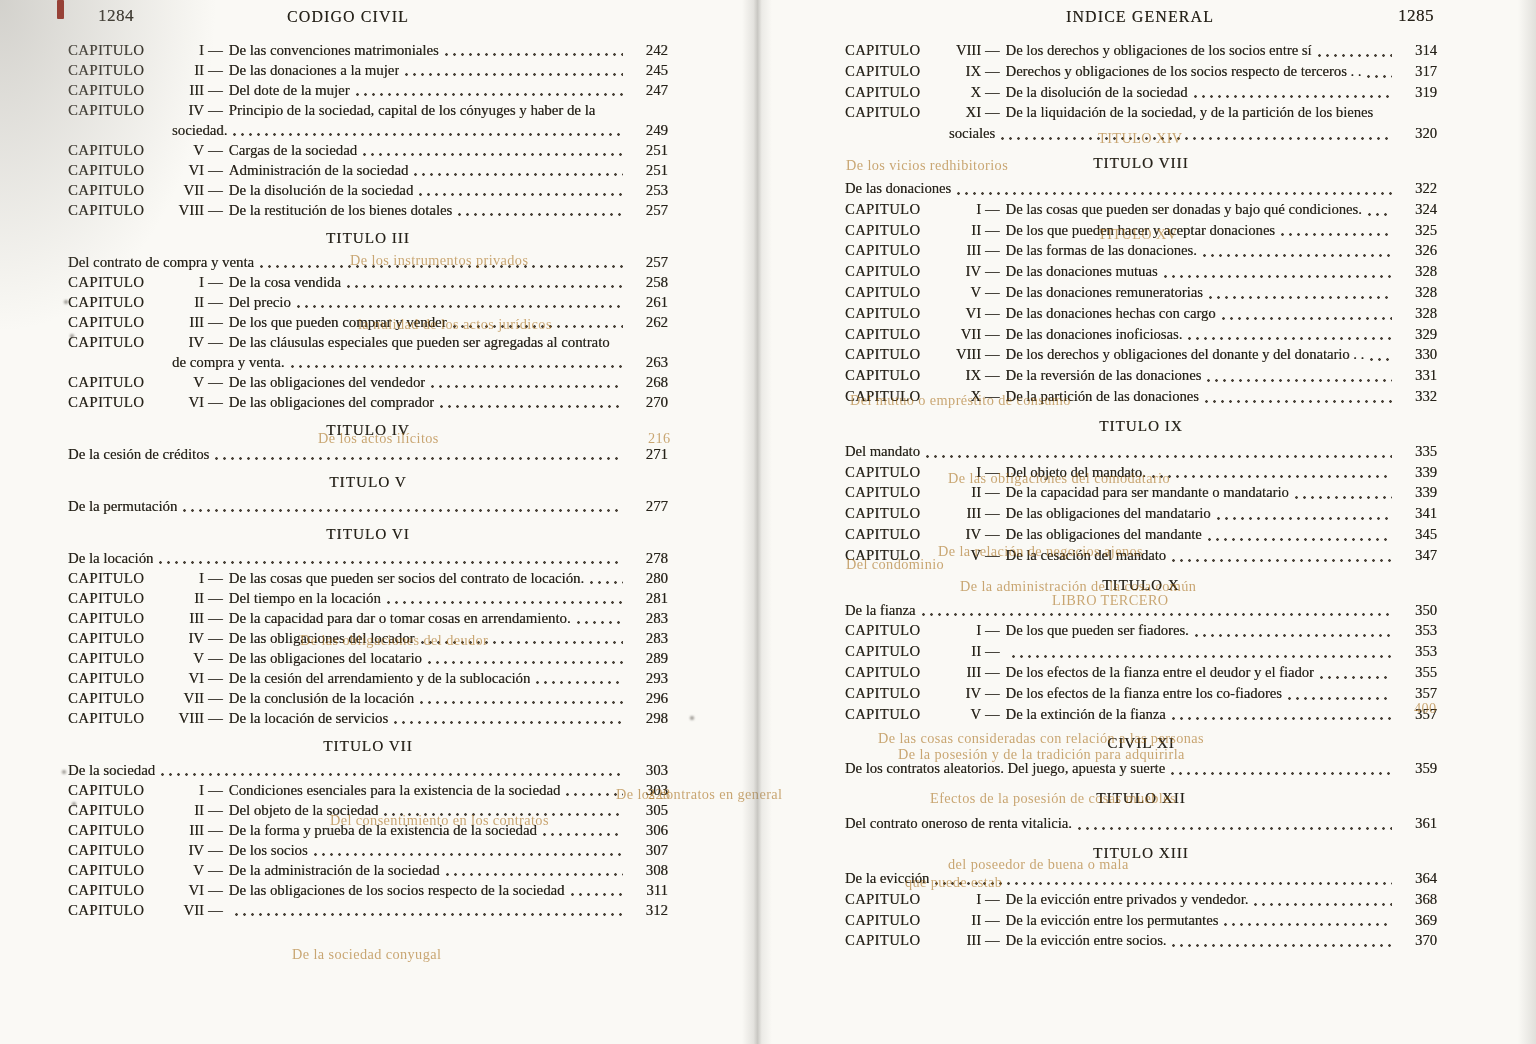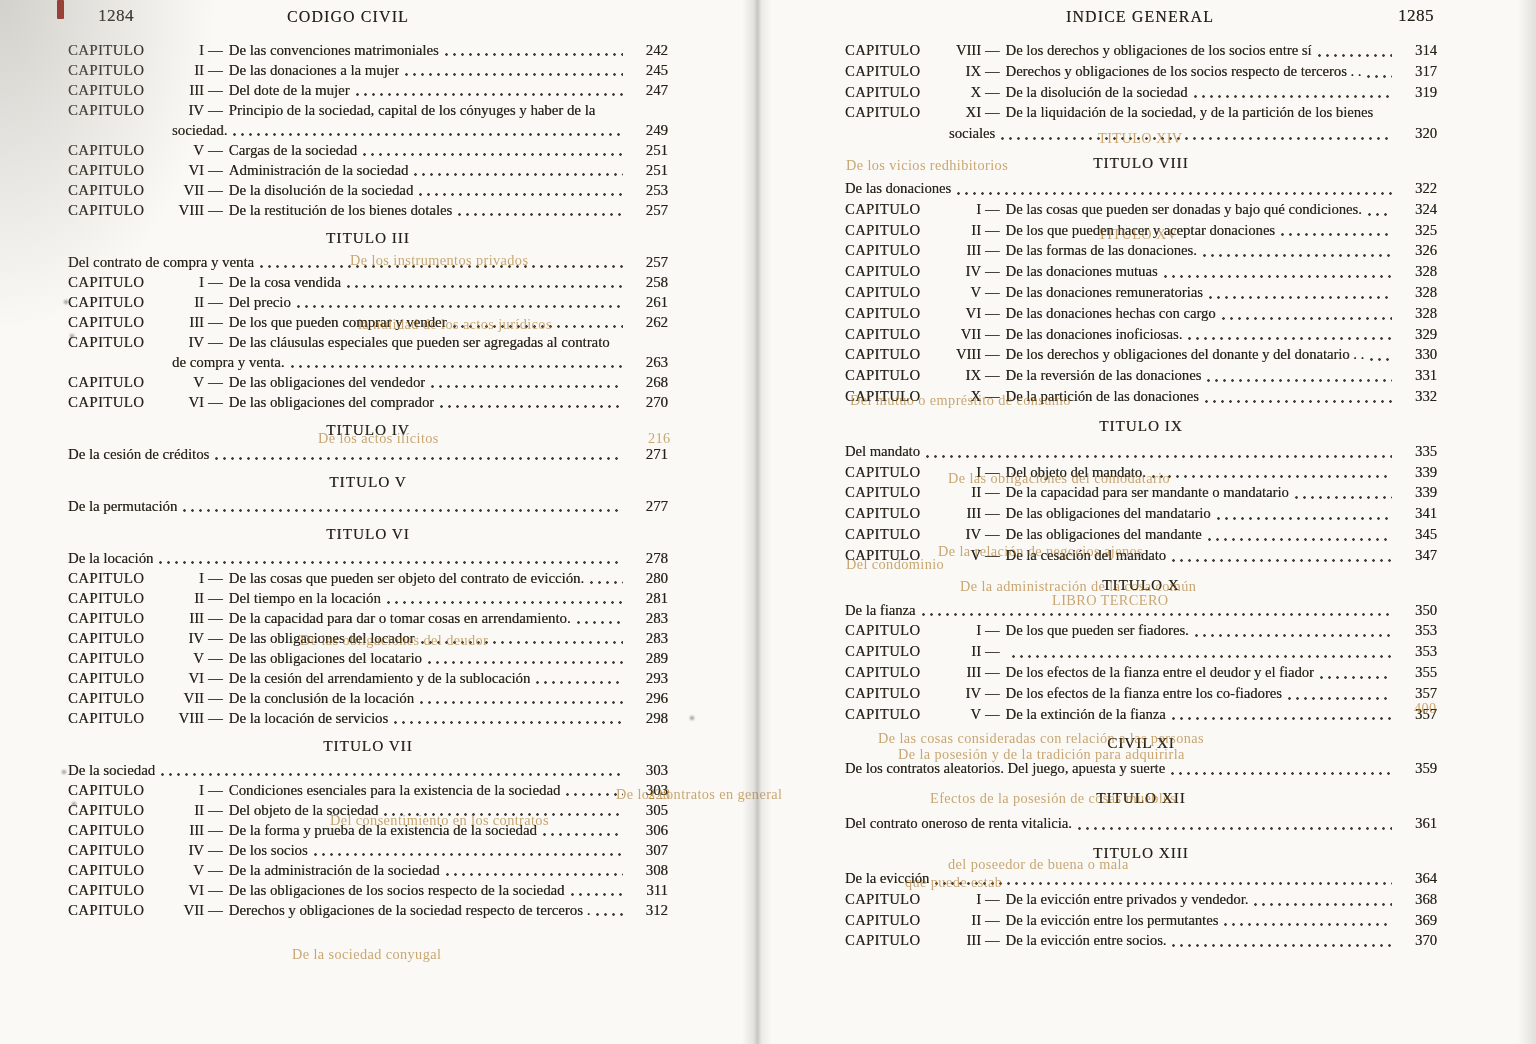--- a/index.html
+++ b/index.html
@@ -222,21 +222,21 @@
         <div class="titulo">TITULO VI</div>
         <div class="row intro">
           <span class="txt">De la locación</span>
           <span class="dots"></span>
           <span class="pg">278</span>
         </div>
         <div class="row">
           <span class="lbl">CAPITULO</span>
           <span class="rn">I</span>
           <span class="dash">—</span>
-          <span class="txt">De las cosas que pueden ser objeto del contrato de evicción.</span>
+          <span class="txt">De las cosas que pueden ser socios del contrato de locación.</span>
           <span class="dots"></span>
           <span class="pg">280</span>
         </div>
         <div class="row">
           <span class="lbl">CAPITULO</span>
           <span class="rn">II</span>
           <span class="dash">—</span>
           <span class="txt">Del tiempo en la locación</span>
           <span class="dots"></span>
           <span class="pg">281</span>
@@ -340,21 +340,20 @@
           <span class="rn">VI</span>
           <span class="dash">—</span>
           <span class="txt">De las obligaciones de los socios respecto de la sociedad</span>
           <span class="dots"></span>
           <span class="pg">311</span>
         </div>
         <div class="row">
           <span class="lbl">CAPITULO</span>
           <span class="rn">VII</span>
           <span class="dash">—</span>
-          <span class="txt">Derechos y obligaciones de la sociedad respecto de terceros .</span>
           <span class="dots"></span>
           <span class="pg">312</span>
         </div>
       </div>
   </div>
 
   <div class="page pright">
     <div class="running rr">INDICE GENERAL</div>
     <span class="pgnum pr">1285</span>
     <div class="toc" id="toc-right">

